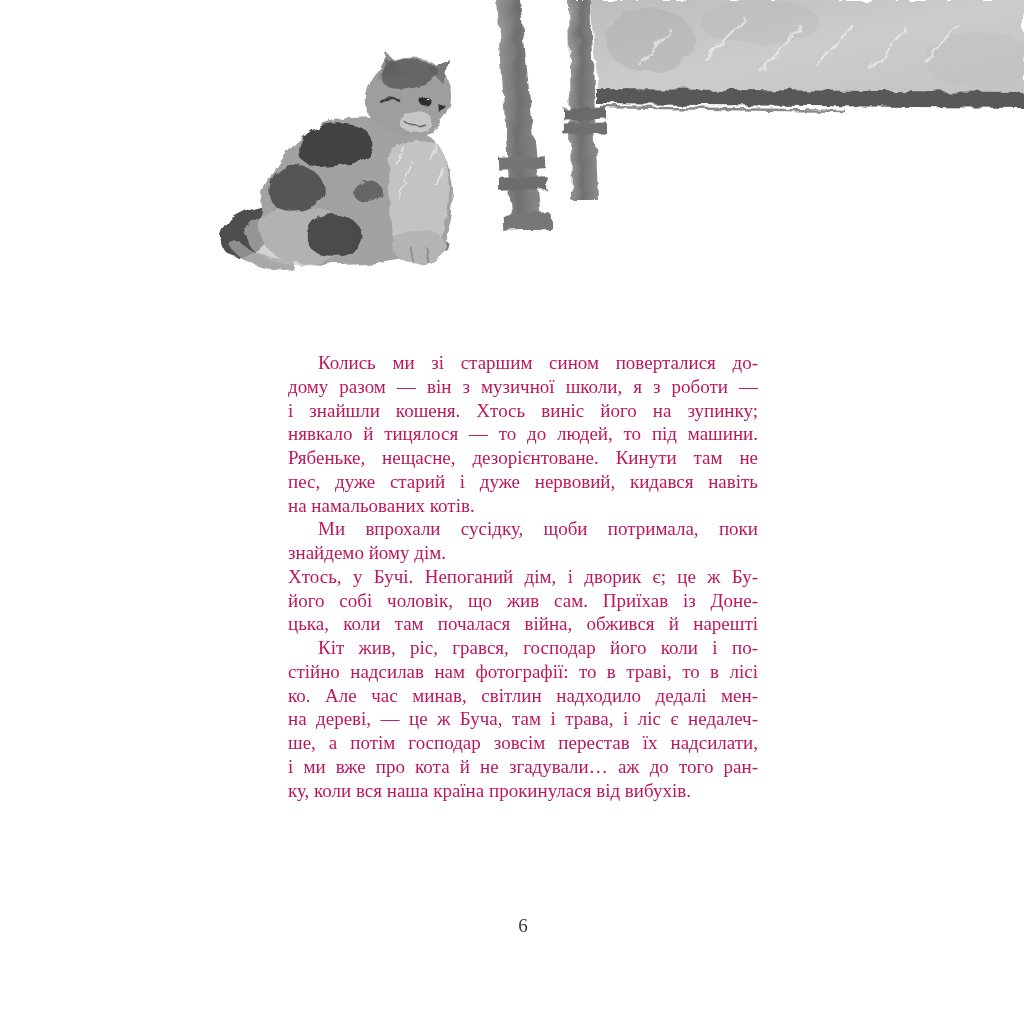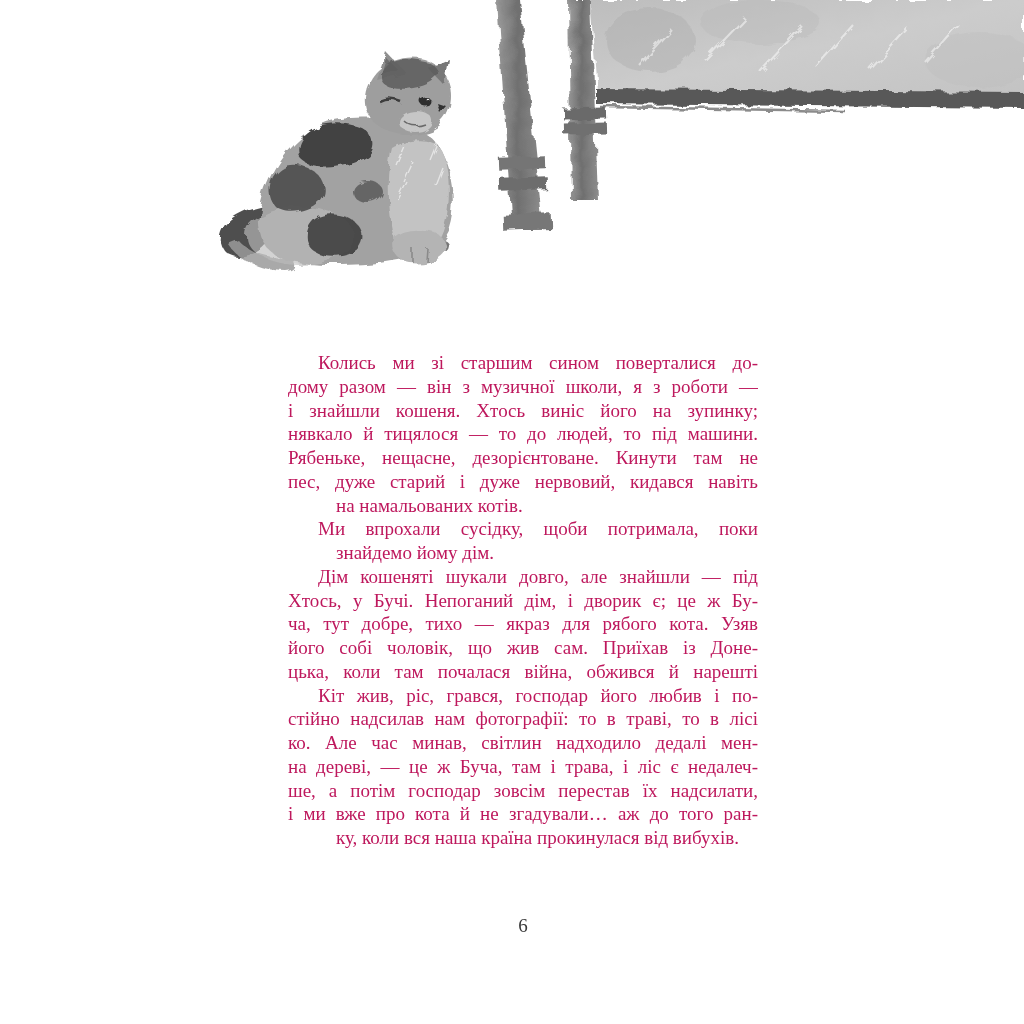--- a/index.html
+++ b/index.html
@@ -32,21 +32,20 @@
   .para { margin: 0; }
   .line {
     height: 23.75px;
     overflow: hidden;
     text-align: justify;
     text-align-last: justify;
     white-space: normal;
   }
   .line.last {
     text-align-last: left;
-    margin-left: 48px;
   }
   .line.first {
     text-indent: 30px;
   }
   .page-number {
     position: absolute;
     left: 288px;
     top: 915px;
     width: 470px;
     text-align: center;
@@ -162,28 +161,26 @@
         <div class="line">нявкало й тицялося — то до людей, то під машини.</div>
         <div class="line">Рябеньке, нещасне, дезорієнтоване. Кинути там не</div>
         <div class="line">пес, дуже старий і дуже нервовий, кидався навіть</div>
         <div class="line last">на намальованих котів.</div>
       </div>
       <div class="para">
         <div class="line first">Ми впрохали сусідку, щоби потримала, поки</div>
         <div class="line last">знайдемо йому дім.</div>
       </div>
       <div class="para">
-        <div class="line first">Дім кошеняті шукали довго, але знайшли — під</div>
         <div class="line">Хтось, у Бучі. Непоганий дім, і дворик є; це ж Бу-</div>
-        <div class="line">ча, тут добре, тихо — якраз для рябого кота. Узяв</div>
         <div class="line">його собі чоловік, що жив сам. Приїхав із Доне-</div>
         <div class="line">цька, коли там почалася війна, обжився й нарешті</div>
       </div>
       <div class="para">
-        <div class="line first">Кіт жив, ріс, грався, господар його любив і по-</div>
+        <div class="line first">Кіт жив, ріс, грався, господар його коли і по-</div>
         <div class="line">стійно надсилав нам фотографії: то в траві, то в лісі</div>
         <div class="line">ко. Але час минав, світлин надходило дедалі мен-</div>
         <div class="line">на дереві, — це ж Буча, там і трава, і ліс є недалеч-</div>
         <div class="line">ше, а потім господар зовсім перестав їх надсилати,</div>
         <div class="line">і ми вже про кота й не згадували… аж до того ран-</div>
         <div class="line last">ку, коли вся наша країна прокинулася від вибухів.</div>
       </div>
     </main>
 
   <div class="page-number">6</div>

